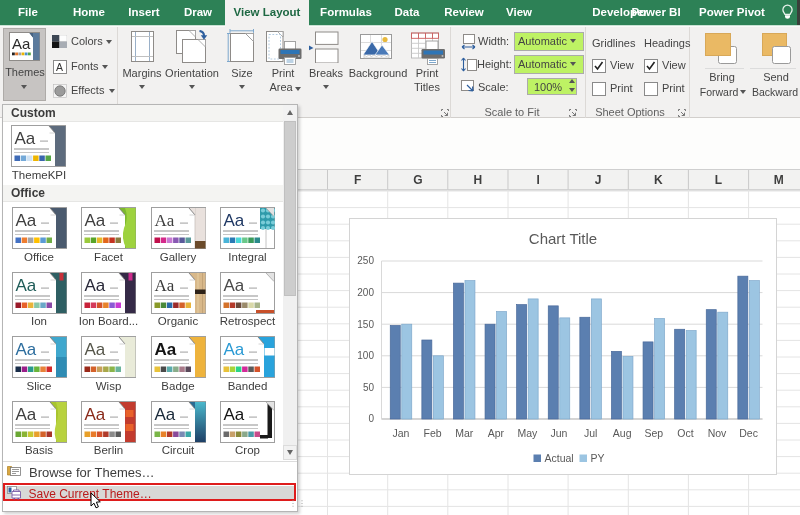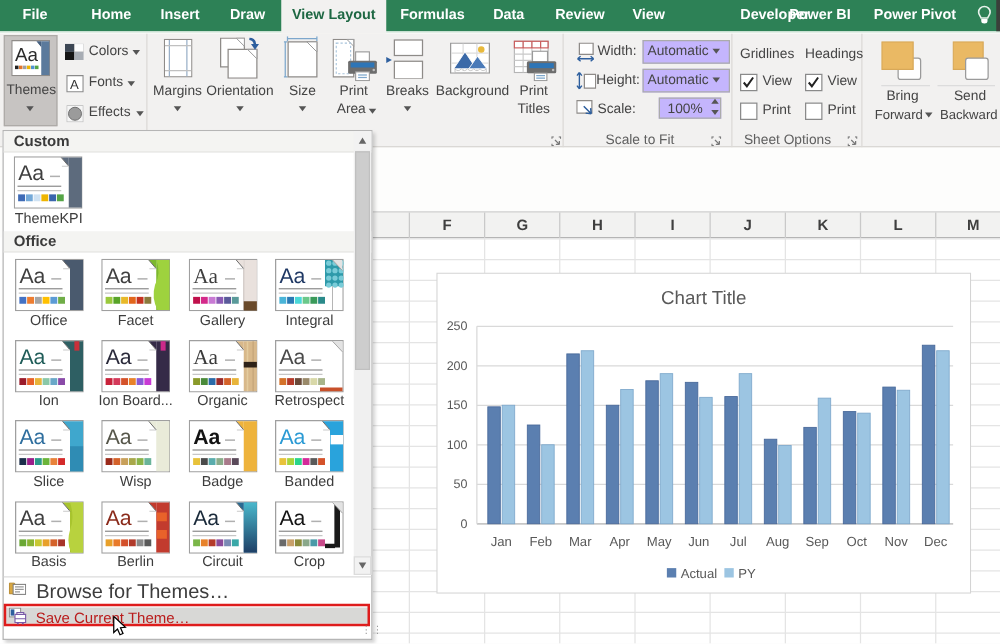--- a/index.html
+++ b/index.html
@@ -2,21 +2,21 @@
 <html><head><meta charset="utf-8"><style>
 html,body{margin:0;padding:0;}
 #app{position:relative;width:800px;height:515px;overflow:hidden;font-family:"Liberation Sans",sans-serif;background:#fafaf9;}
 .abs{position:absolute;}
 .lbl{position:absolute;color:#444;font-size:11px;white-space:nowrap;}
 .ctr{transform:translateX(-50%);}
 .tab{position:absolute;top:0;height:25px;line-height:25px;color:#fff;font-size:11.5px;font-weight:bold;transform:translateX(-50%);white-space:nowrap;}
 .sep{position:absolute;top:27px;bottom:2px;width:1px;background:#dcd9d6;}
 .glbl{position:absolute;top:106px;font-size:11px;color:#5f5f5f;transform:translateX(-50%);white-space:nowrap;}
 .arr{position:absolute;width:0;height:0;border-left:3.5px solid transparent;border-right:3.5px solid transparent;border-top:4px solid #555;}
-.combo{position:absolute;background:#c4b5fd;border:1px solid #ababab;font-size:11px;color:#444;}
+.combo{position:absolute;background:#bef264;border:1px solid #ababab;font-size:11px;color:#444;}
 .cb{position:absolute;width:12px;height:12px;background:#fff;border:1px solid #8a8a8a;}
 .thumb-label{position:absolute;font-size:11.5px;color:#3d3d3d;transform:translateX(-50%);white-space:nowrap;}
 .hdr{position:absolute;left:1px;right:1px;height:17px;background:#f4f4f2;border-bottom:1px solid #e6e6e4;color:#3b3b3b;font-size:12px;font-weight:bold;line-height:17px;padding-left:8px;box-sizing:border-box;}
 </style></head><body>
 <div id="app">
 <div class="abs" style="left:0;top:0;width:800px;height:25px;background:#2d8156;"></div>
 <div class="abs" style="left:0;top:25px;width:800px;height:1px;background:#c9e2d4;"></div>
 <div class="abs" style="left:225px;top:0;width:84px;height:27px;background:#f2f1f0;"></div>
 <div class="tab" style="left:267px;color:#1e6843;">View Layout</div>
 <div class="tab" style="left:28px;">File</div>
@@ -707,21 +707,21 @@
 <div class="abs" style="left:283px;top:445px;width:14px;height:15px;background:#f2f2f2;border:1px solid #dcdcdc;box-sizing:border-box;"></div>
 <div class="abs" style="left:286.5px;top:450px;width:0;height:0;border-left:3.5px solid transparent;border-right:3.5px solid transparent;border-top:5px solid #666;"></div>
 <div class="abs" style="left:3px;top:461px;width:294px;height:1px;background:#dcdcdc;"></div>
 <svg class="abs" style="left:7px;top:464px;" width="14" height="13" viewBox="0 0 14 13">
 <path d="M0.5 2.5 h4 l1 1.5 h5 v7 h-10 z" fill="#d9a741" stroke="#b08020" stroke-width="0.7"></path>
 <rect x="3.5" y="3.5" width="10" height="8" fill="#fff" stroke="#7a7a7a" stroke-width="0.8"></rect>
 <rect x="5" y="5" width="7" height="1" fill="#9a9a9a"></rect>
       <rect x="5" y="7" width="7" height="1" fill="#9a9a9a"></rect>
 <rect x="5" y="9" width="4" height="1" fill="#9a9a9a"></rect>
     </svg>
-<div class="abs" style="left:29px;top:464.5px;font-size:16px;color:#3d3d3d;">Browse for Themes…</div>
+<div class="abs" style="left:29px;top:464.5px;font-size:13px;color:#3d3d3d;">Browse for Themes…</div>
 <div class="abs" style="left:5px;top:485.5px;width:290px;height:13.5px;background:#d8d8d6;"></div>
 <div class="abs" style="left:2.5px;top:483px;width:293px;height:18px;border:2.5px solid #de1c1c;box-sizing:border-box;"></div>
 <svg class="abs" style="left:7px;top:486px;" width="16" height="14" viewBox="0 0 16 14">
 <rect x="0.5" y="0.5" width="9" height="7" fill="#fff" stroke="#8a8a8a" stroke-width="0.8"></rect>
 <rect x="1.5" y="1.5" width="3" height="5" fill="#2e5f9e"></rect>
 <path d="M5 5.5 h8.5 v6.5 h-8.5 z M6.5 5.5 v-1.5 h5.5 v1.5 M5 9 h8.5" fill="#fff" stroke="#7a5ba8" stroke-width="0.9"></path>
 <rect x="6.5" y="12" width="1.5" height="1.5" fill="#7a5ba8"></rect>
       <rect x="10.5" y="12" width="1.5" height="1.5" fill="#7a5ba8"></rect>
     </svg>
 <div class="abs" style="left:28.5px;top:486.5px;font-size:12px;color:#b91c1c;">Save Current Theme…</div>

